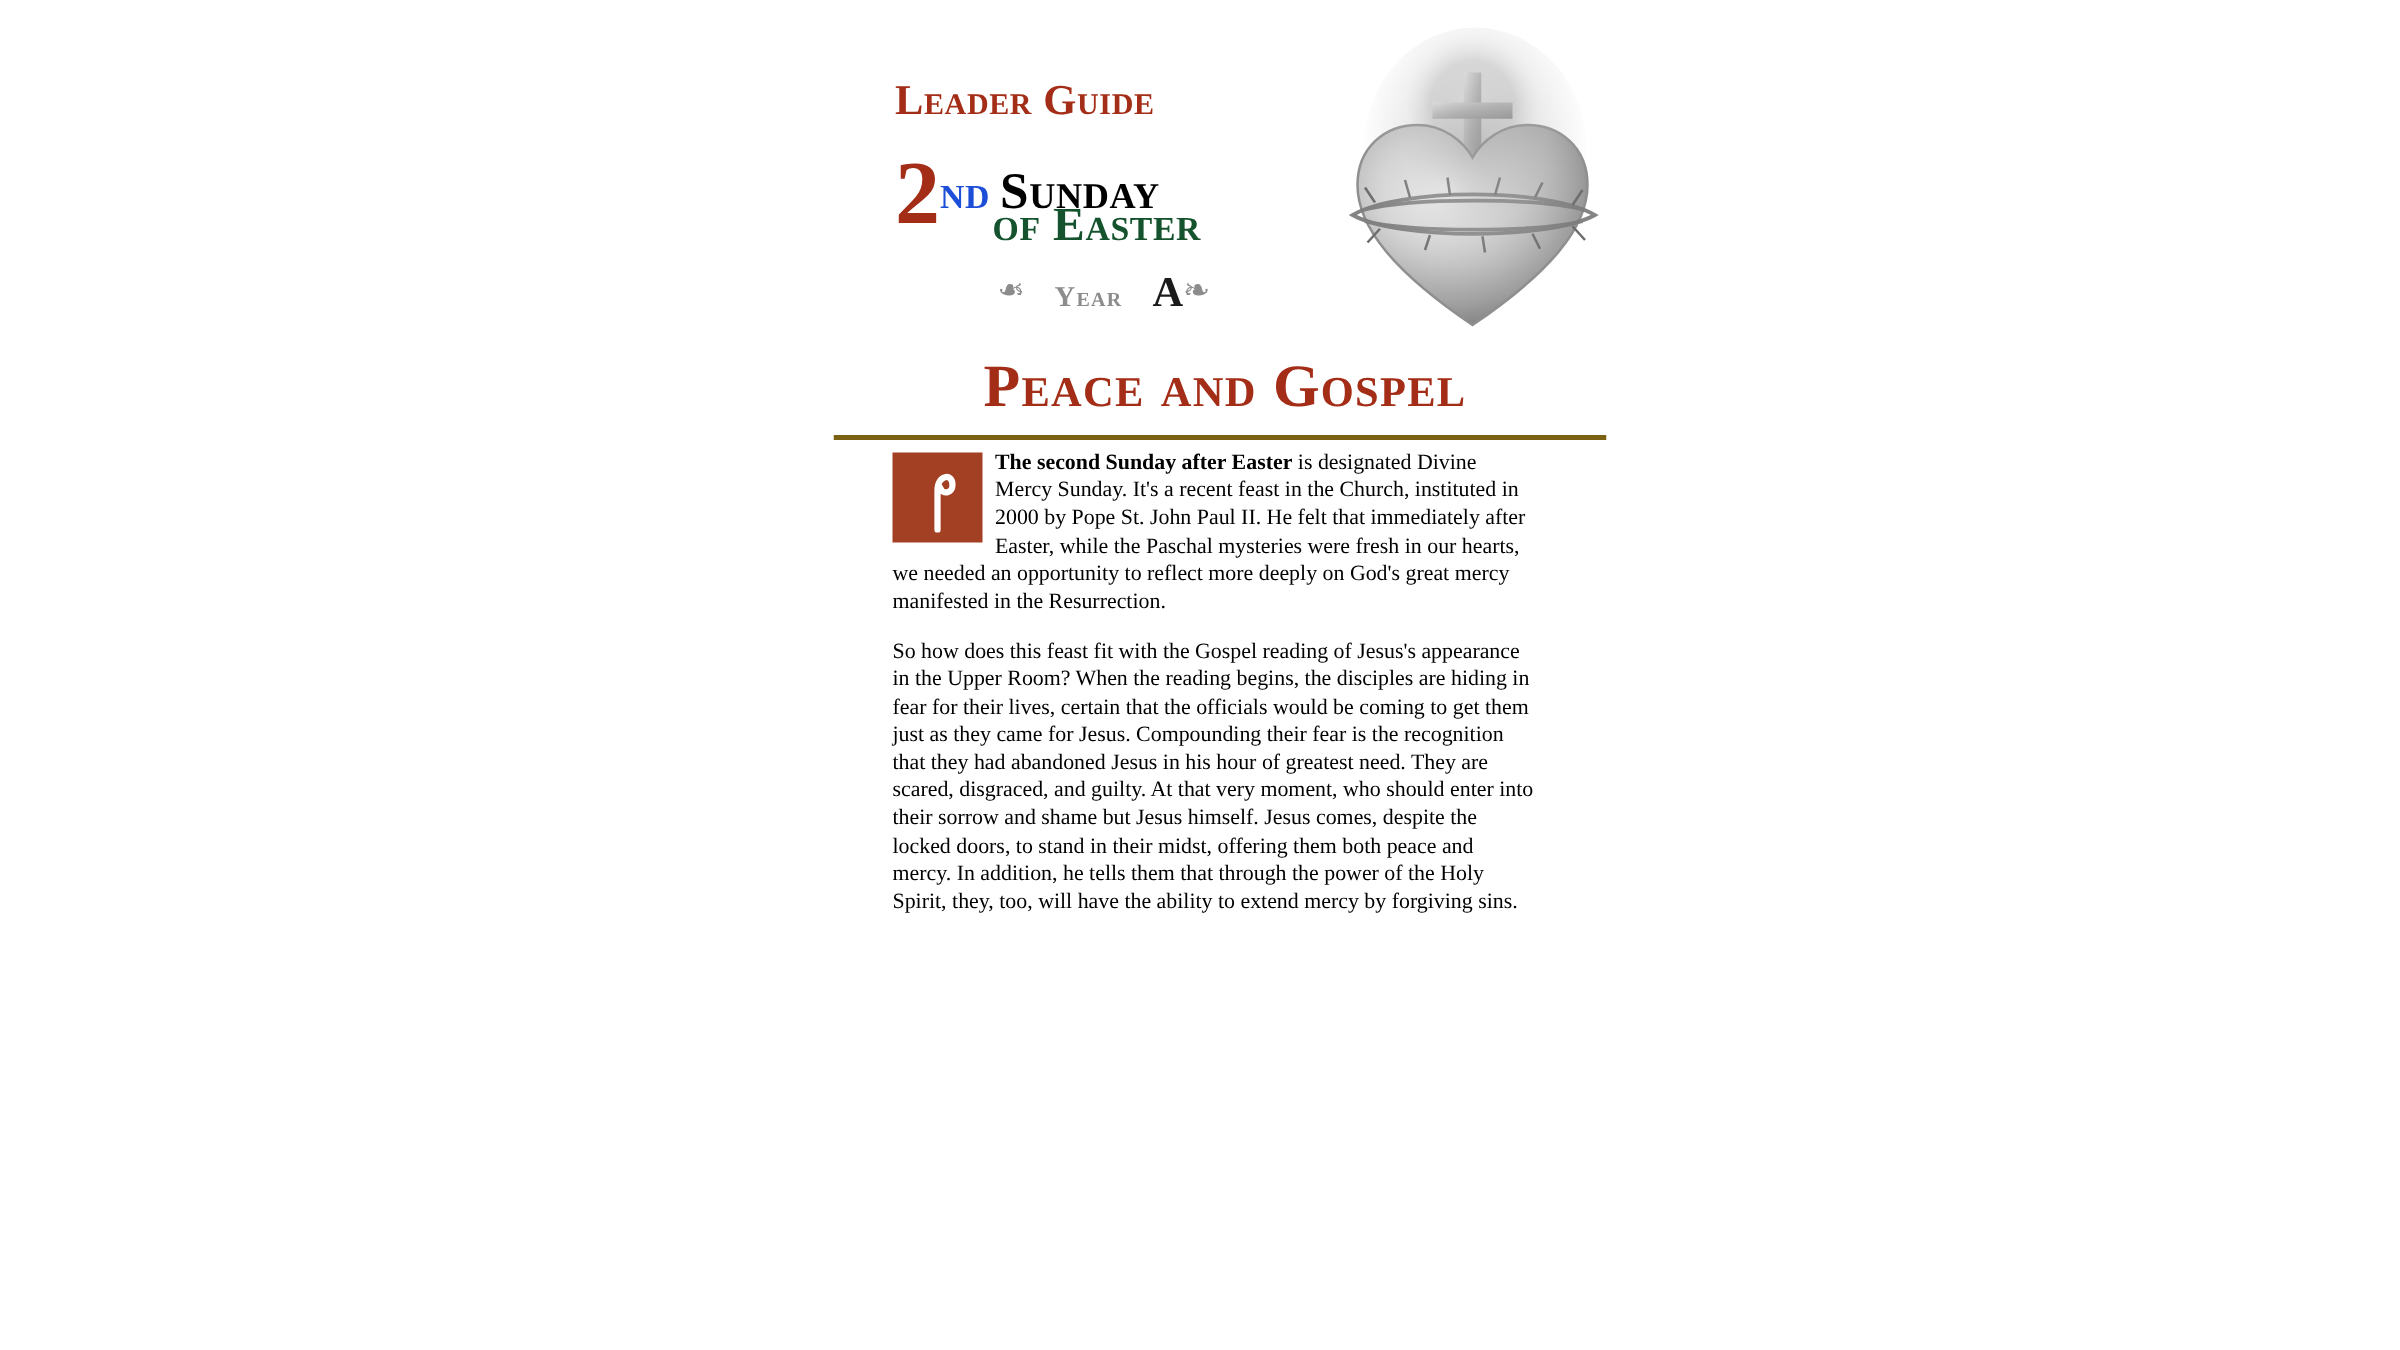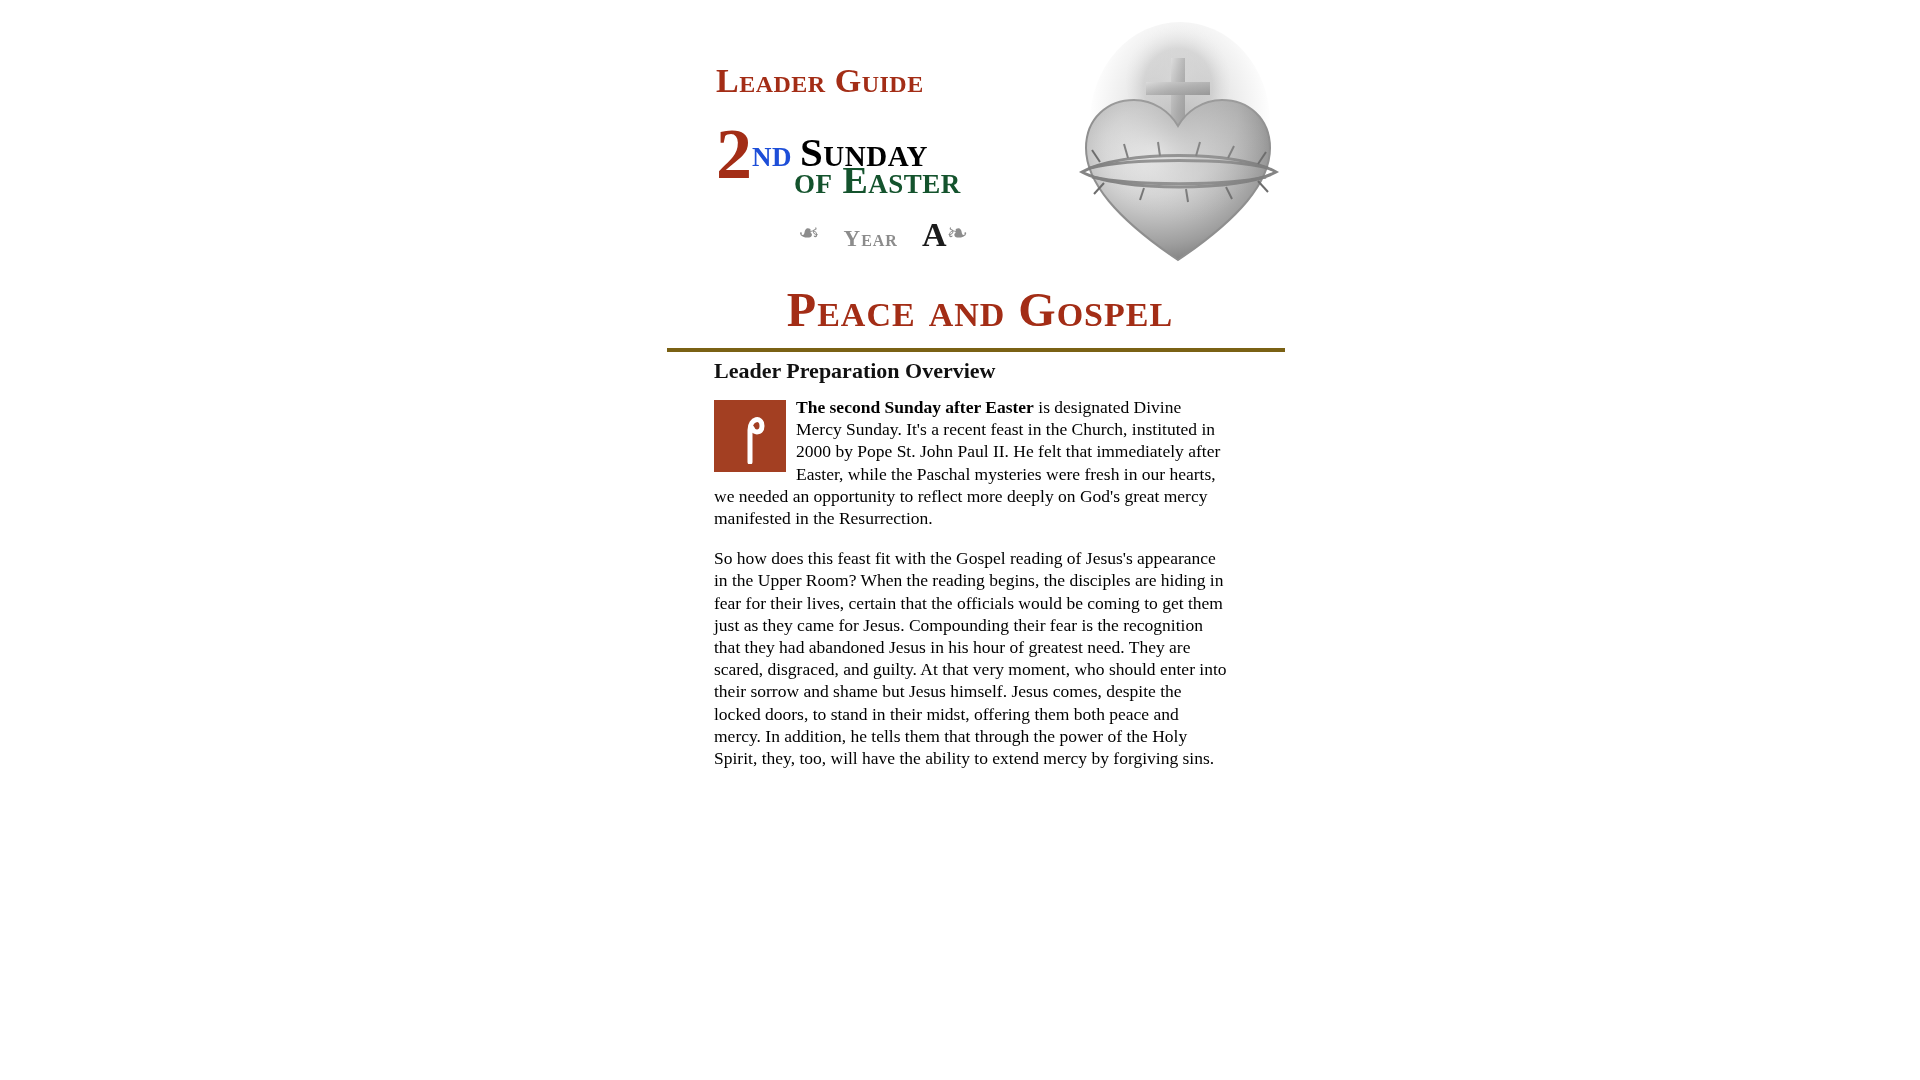--- a/index.html
+++ b/index.html
@@ -271,21 +271,20 @@
         <line x1="166" y1="165" x2="172" y2="177"></line>
         <line x1="198" y1="159" x2="208" y2="170"></line>
       </g>
     </svg>
   </div>
 
   <div class="title">Peace and Gospel</div>
   <div class="rule"></div>
 
   <div class="body-col">
-    <h2 class="section-head">Leader Preparation Overview</h2>
 
     <div class="shepherd-badge">
       <svg class="crook" width="40" height="56" viewBox="0 0 40 56" xmlns="http://www.w3.org/2000/svg">
         <path d="M20 54 L20 22 C20 10 32 8 32 18 C32 25 24 26 22 20" fill="none" stroke="#ffffff" stroke-width="5" stroke-linecap="round"></path>
       </svg>
     </div>
 
     <p class="para"><b>The second Sunday after Easter</b><span> is designated Divine Mercy Sunday. It's a recent feast in the Church, instituted in 2000 by Pope St. John Paul II. He felt that immediately after Easter, while the Paschal mysteries were fresh in our hearts, we needed an opportunity to reflect more deeply on God's great mercy manifested in the Resurrection.</span></p>
 
     <p class="para">So how does this feast fit with the Gospel reading of Jesus's appearance in the Upper Room? When the reading begins, the disciples are hiding in fear for their lives, certain that the officials would be coming to get them just as they came for Jesus. Compounding their fear is the recognition that they had abandoned Jesus in his hour of greatest need. They are scared, disgraced, and guilty. At that very moment, who should enter into their sorrow and shame but Jesus himself. Jesus comes, despite the locked doors, to stand in their midst, offering them both peace and mercy. In addition, he tells them that through the power of the Holy Spirit, they, too, will have the ability to extend mercy by forgiving sins.</p>

